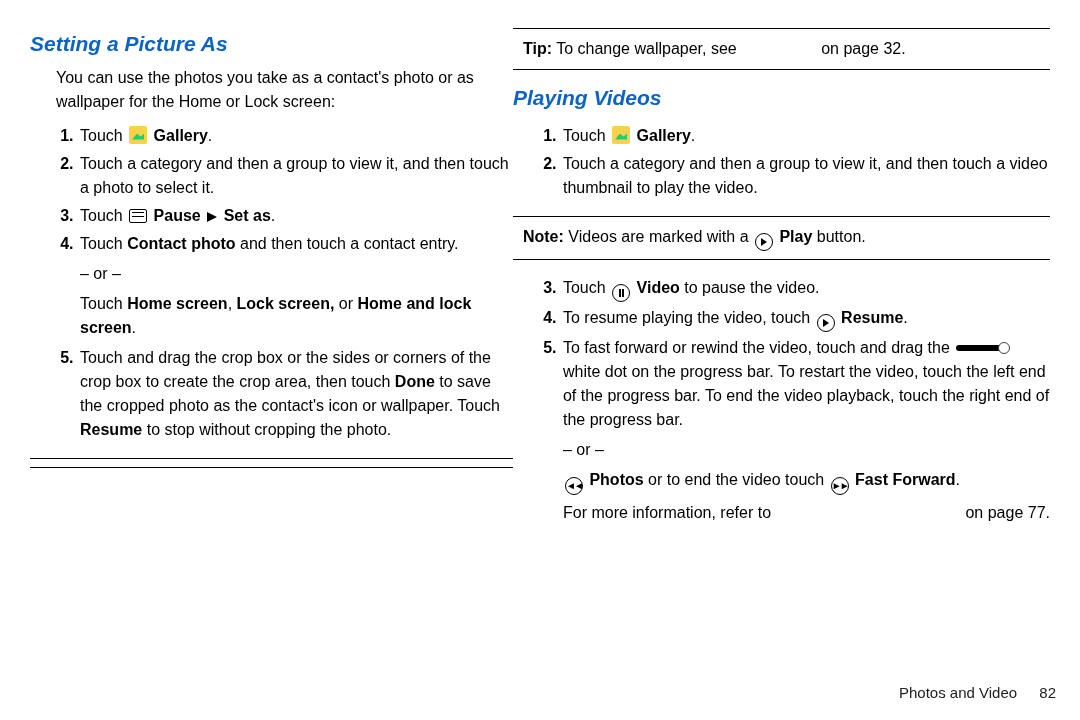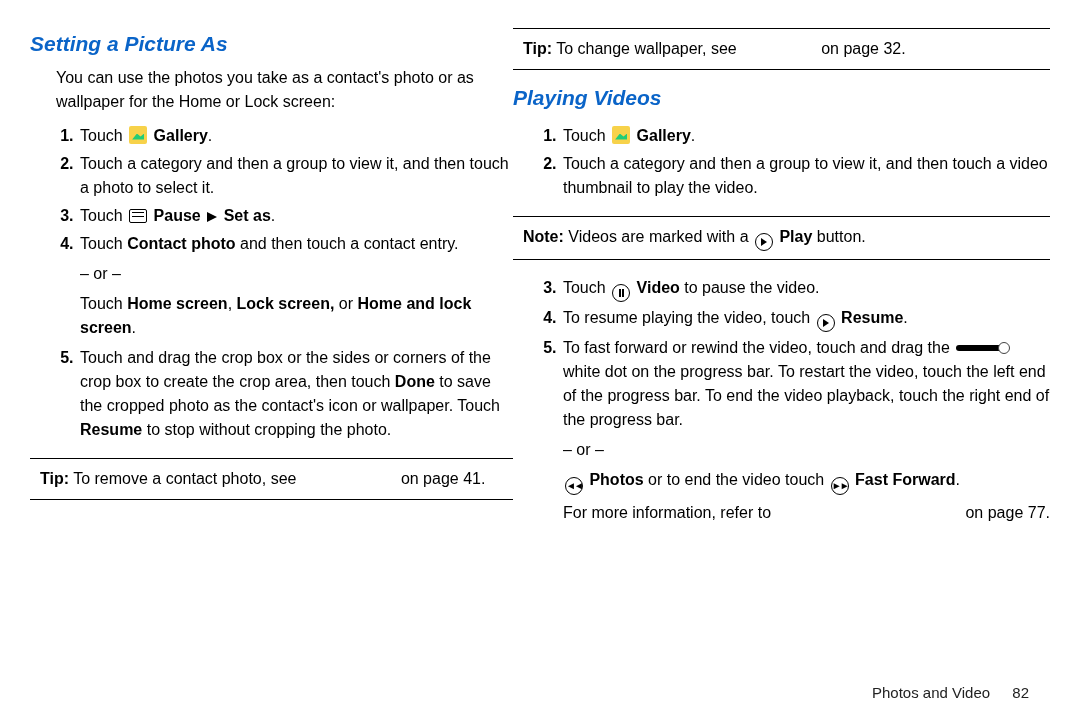--- a/index.html
+++ b/index.html
@@ -151,21 +151,21 @@
     position: absolute;
     right: -4px; top: -3px;
     width: 10px; height: 10px;
     border: 1.5px solid #444;
     background: #fff;
     border-radius: 50%;
   }
   .footer {
     position: absolute;
     bottom: 16px;
-    right: 51px;
+    right: 24px;
     font-size: 15px;
     color: #222;
   }
   .footer-num { margin-left: 18px; }
   .li-body p { margin: 6px 0; }
   .right-edge { white-space: nowrap; }
 </style>
 </head>
 <body>
 
@@ -194,23 +194,20 @@
           <p>
             <span>Touch </span><span class="b">Home screen</span><span>, </span><span class="b">Lock screen,</span><span> or </span><span class="b">Home and lock screen</span><span>.</span>
           </p>
         </div>
       </li>
       <li>
         <span>Touch and drag the crop box or the sides or corners of the crop box to create the crop area, then touch </span><span class="b">Done</span><span> to save the cropped photo as the contact's icon or wallpaper. Touch </span><span class="b">Resume</span><span> to stop without cropping the photo.</span>
       </li>
     </ol>
     <hr class="tip-sep">
-    <div class="tip">
-      <span class="b">Tip:</span><span> To remove a contact photo, see </span><span class="tip-gap"></span><span>on page 41.</span>
-    </div>
     <hr class="tip-sep2">
   </div>
 
   <div class="col">
     <hr class="tip-sep" style="margin-top:0">
     <div class="tip">
       <span class="b">Tip:</span><span> To change wallpaper, see </span><span class="tip-gap" style="width:80px"></span><span>on page 32.</span>
     </div>
     <hr class="tip-sep2">
 

